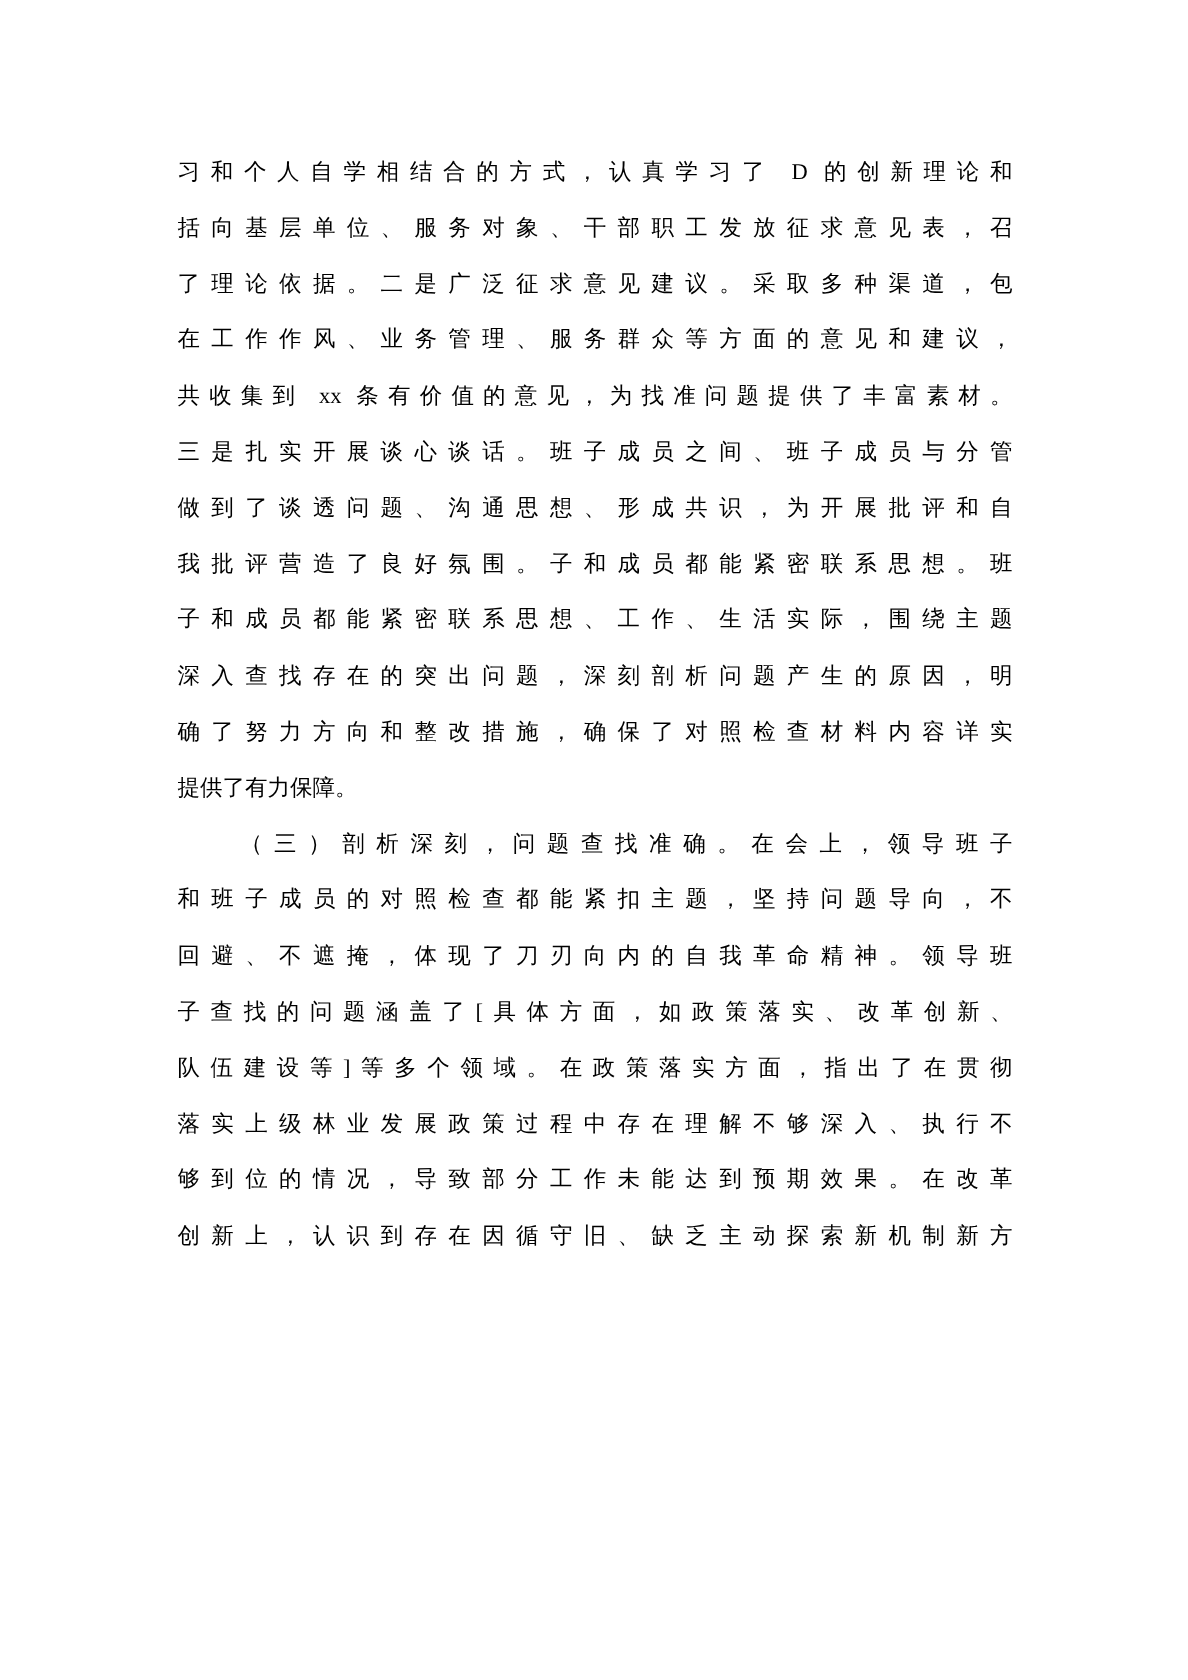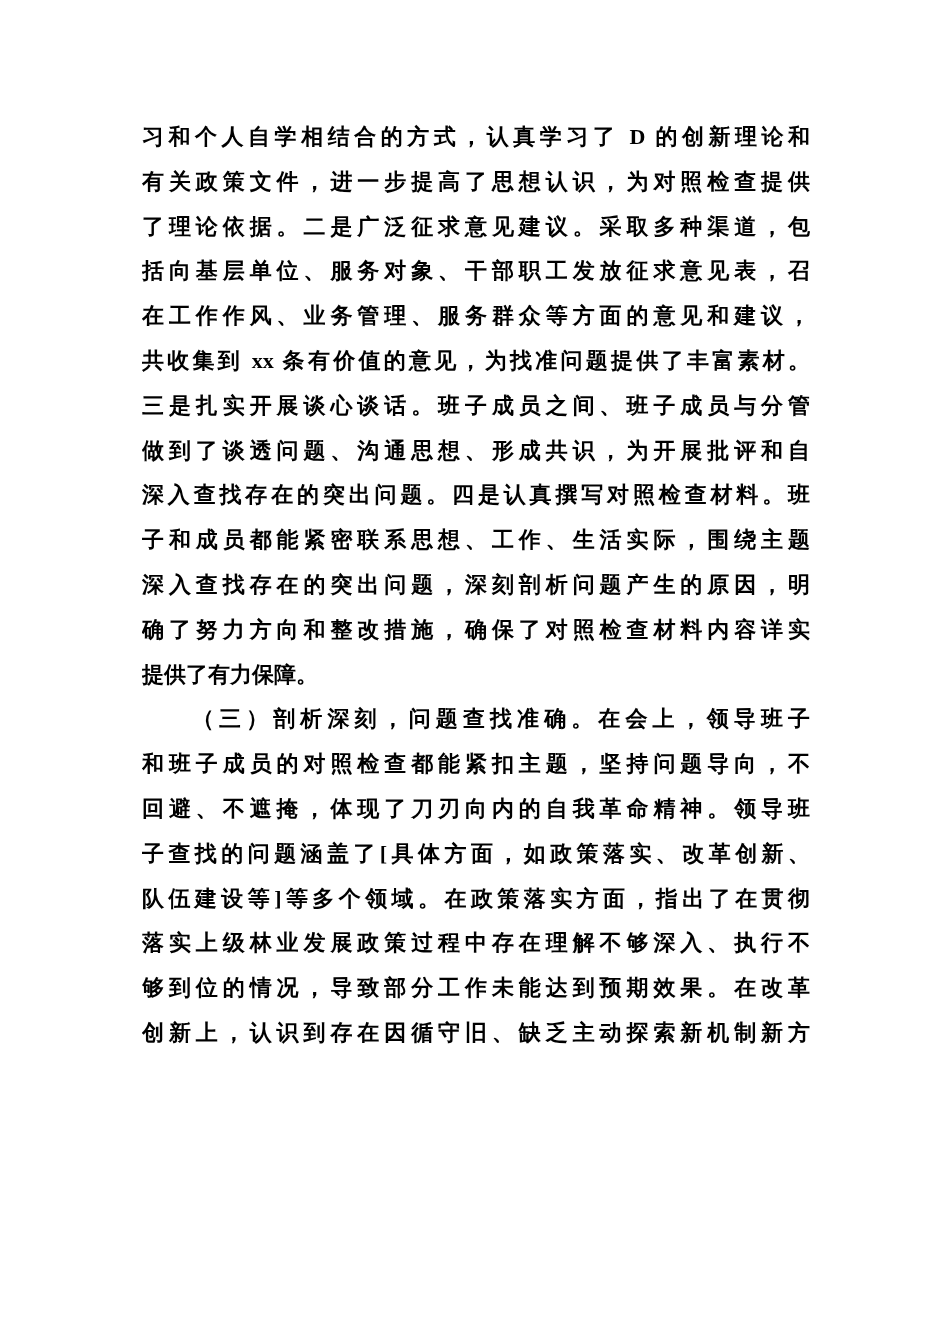--- a/index.html
+++ b/index.html
@@ -16,52 +16,50 @@
     font-family: "Liberation Serif", "DejaVu Serif", serif;
   }
   .text-block {
     position: absolute;
     left: 142px;
     top: 115px;
     width: 668px;
     color: #000000;
   }
   .line {
-    font-size: 22px;
+    font-size: 18px;
     height: 44.8px;
     line-height: 44.8px;
     letter-spacing: 0;
     text-align: justify;
     text-align-last: justify;
     overflow: hidden;
     white-space: normal;
-    font-weight: bold;
   }
   .line.para-end {
     text-align: left;
     text-align-last: left;
   }
   .line.first-indent {
     padding-left: 50px;
   }
 </style>
 </head>
 <body>
 
 <div class="page">
   <div class="text-block">
     <div class="line">习和个人自学相结合的方式，认真学习了 D 的创新理论和</div>
-    <div class="line">有关政策文件，进一步提高了思想认识，为对照检查提供</div>
+    <div class="line">括向基层单位、服务对象、干部职工发放征求意见表，召</div>
     <div class="line">了理论依据。二是广泛征求意见建议。采取多种渠道，包</div>
-    <div class="line">括向基层单位、服务对象、干部职工发放征求意见表，召</div>
     <div class="line">在工作作风、业务管理、服务群众等方面的意见和建议，</div>
     <div class="line">共收集到 xx 条有价值的意见，为找准问题提供了丰富素材。</div>
     <div class="line">三是扎实开展谈心谈话。班子成员之间、班子成员与分管</div>
     <div class="line">做到了谈透问题、沟通思想、形成共识，为开展批评和自</div>
-    <div class="line">深入查找存在的突出问题。四是认真撰写对照检查材料。班</div>
+    <div class="line">我批评营造了良好氛围。子和成员都能紧密联系思想。班</div>
     <div class="line">子和成员都能紧密联系思想、工作、生活实际，围绕主题</div>
     <div class="line">深入查找存在的突出问题，深刻剖析问题产生的原因，明</div>
     <div class="line">确了努力方向和整改措施，确保了对照检查材料内容详实</div>
     <div class="line para-end">提供了有力保障。</div>
     <div class="line first-indent">（三）剖析深刻，问题查找准确。在会上，领导班子</div>
     <div class="line">和班子成员的对照检查都能紧扣主题，坚持问题导向，不</div>
     <div class="line">回避、不遮掩，体现了刀刃向内的自我革命精神。领导班</div>
     <div class="line">子查找的问题涵盖了[具体方面，如政策落实、改革创新、</div>
     <div class="line">队伍建设等]等多个领域。在政策落实方面，指出了在贯彻</div>
     <div class="line">落实上级林业发展政策过程中存在理解不够深入、执行不</div>

